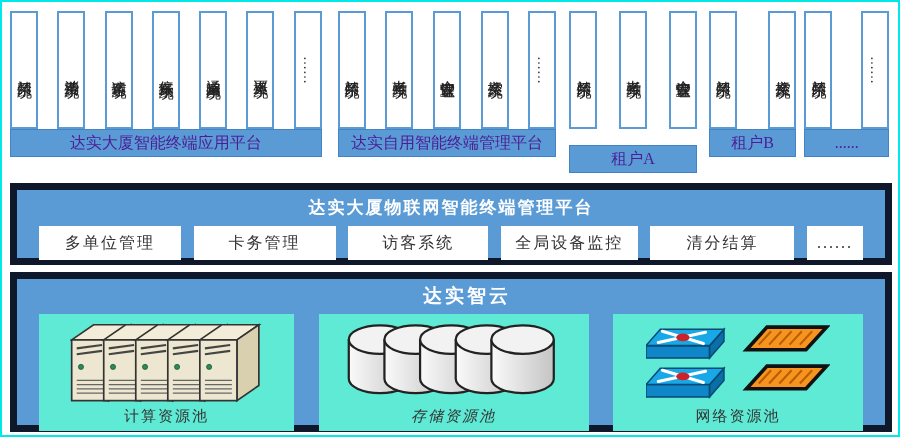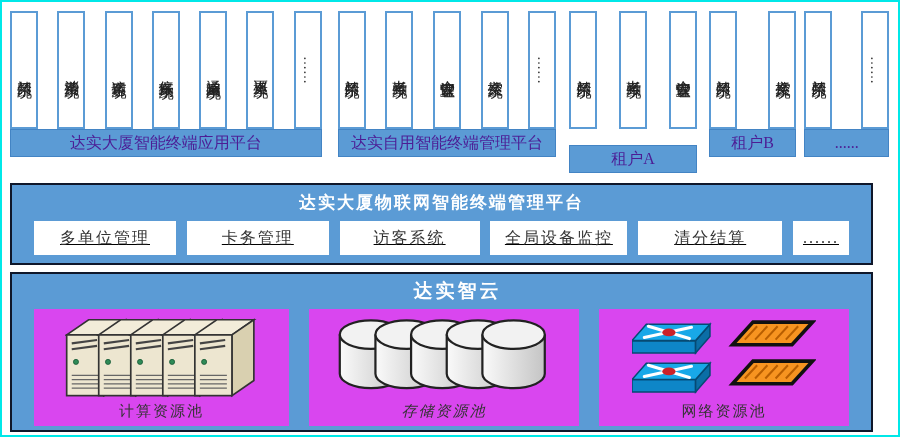--- a/index.html
+++ b/index.html
@@ -35,31 +35,31 @@
   .bar {
     height: 28px; 
     background: #5b9bd5; border: 1px solid #4384c4;
     color: #4c1d95; font-size: 16px;
     display: flex; align-items: center; justify-content: center;
     white-space: nowrap;
   }
 
   
   .band {
-    position: absolute; left: 8px; right: 25px;
-    background: #5b9bd5; border: 2px solid #0f172a;
+    position: absolute; left: 8px; right: 6px;
+    background: #5b9bd5; border: 7px solid #0f172a;
   }
   .band-mgmt { top: 181px; height: 82px; }
   .band-title {
     text-align: center; color: #ffffff; font-weight: bold;
     font-size: 17px; margin-top: 6px; letter-spacing: 2px;
   }
   .modules {
     display: flex; justify-content: space-between;
-    padding: 0 22px; margin-top: 7px; text-decoration: underline;
+    padding: 0 22px; margin-top: 7px;
   }
   .module {
     height: 34px; background: #ffffff;
     display: flex; align-items: center; justify-content: center;
     font-size: 16px; color: #333; letter-spacing: 2px;
   }
   .module:nth-child(1) { width: 142px; }
   .module:nth-child(2) { width: 142px; }
   .module:nth-child(3) { width: 140px; }
   .module:nth-child(4) { width: 137px; }
@@ -70,21 +70,21 @@
   .band-cloud { top: 270px; height: 160px; }
   .cloud-title {
     text-align: center; color: #ffffff; font-weight: bold;
     font-size: 19px; margin-top: 4px; letter-spacing: 3px; padding-left: 32px;
   }
   .pools {
     display: flex; justify-content: space-between;
     padding: 0 22px; margin-top: 5px;
   }
   .pool {
-    height: 117px; background: #d946ef;
+    height: 117px; background: #5eead4;
     display: flex; flex-direction: column; align-items: center; justify-content: flex-end;
     overflow: hidden;
   }
   .pool-compute { width: 255px; }
   .pool-storage { width: 270px; font-style: italic; }
   .pool-network { width: 250px; }
   .pool-icon { flex: 1; display: flex; align-items: center; justify-content: center; width: 100%; }
   .pool-label { font-size: 15px; color: #333; letter-spacing: 2px; margin-bottom: 5px; }
   .servers-svg { height: 86px; }
   .storage-svg { height: 82px; }

